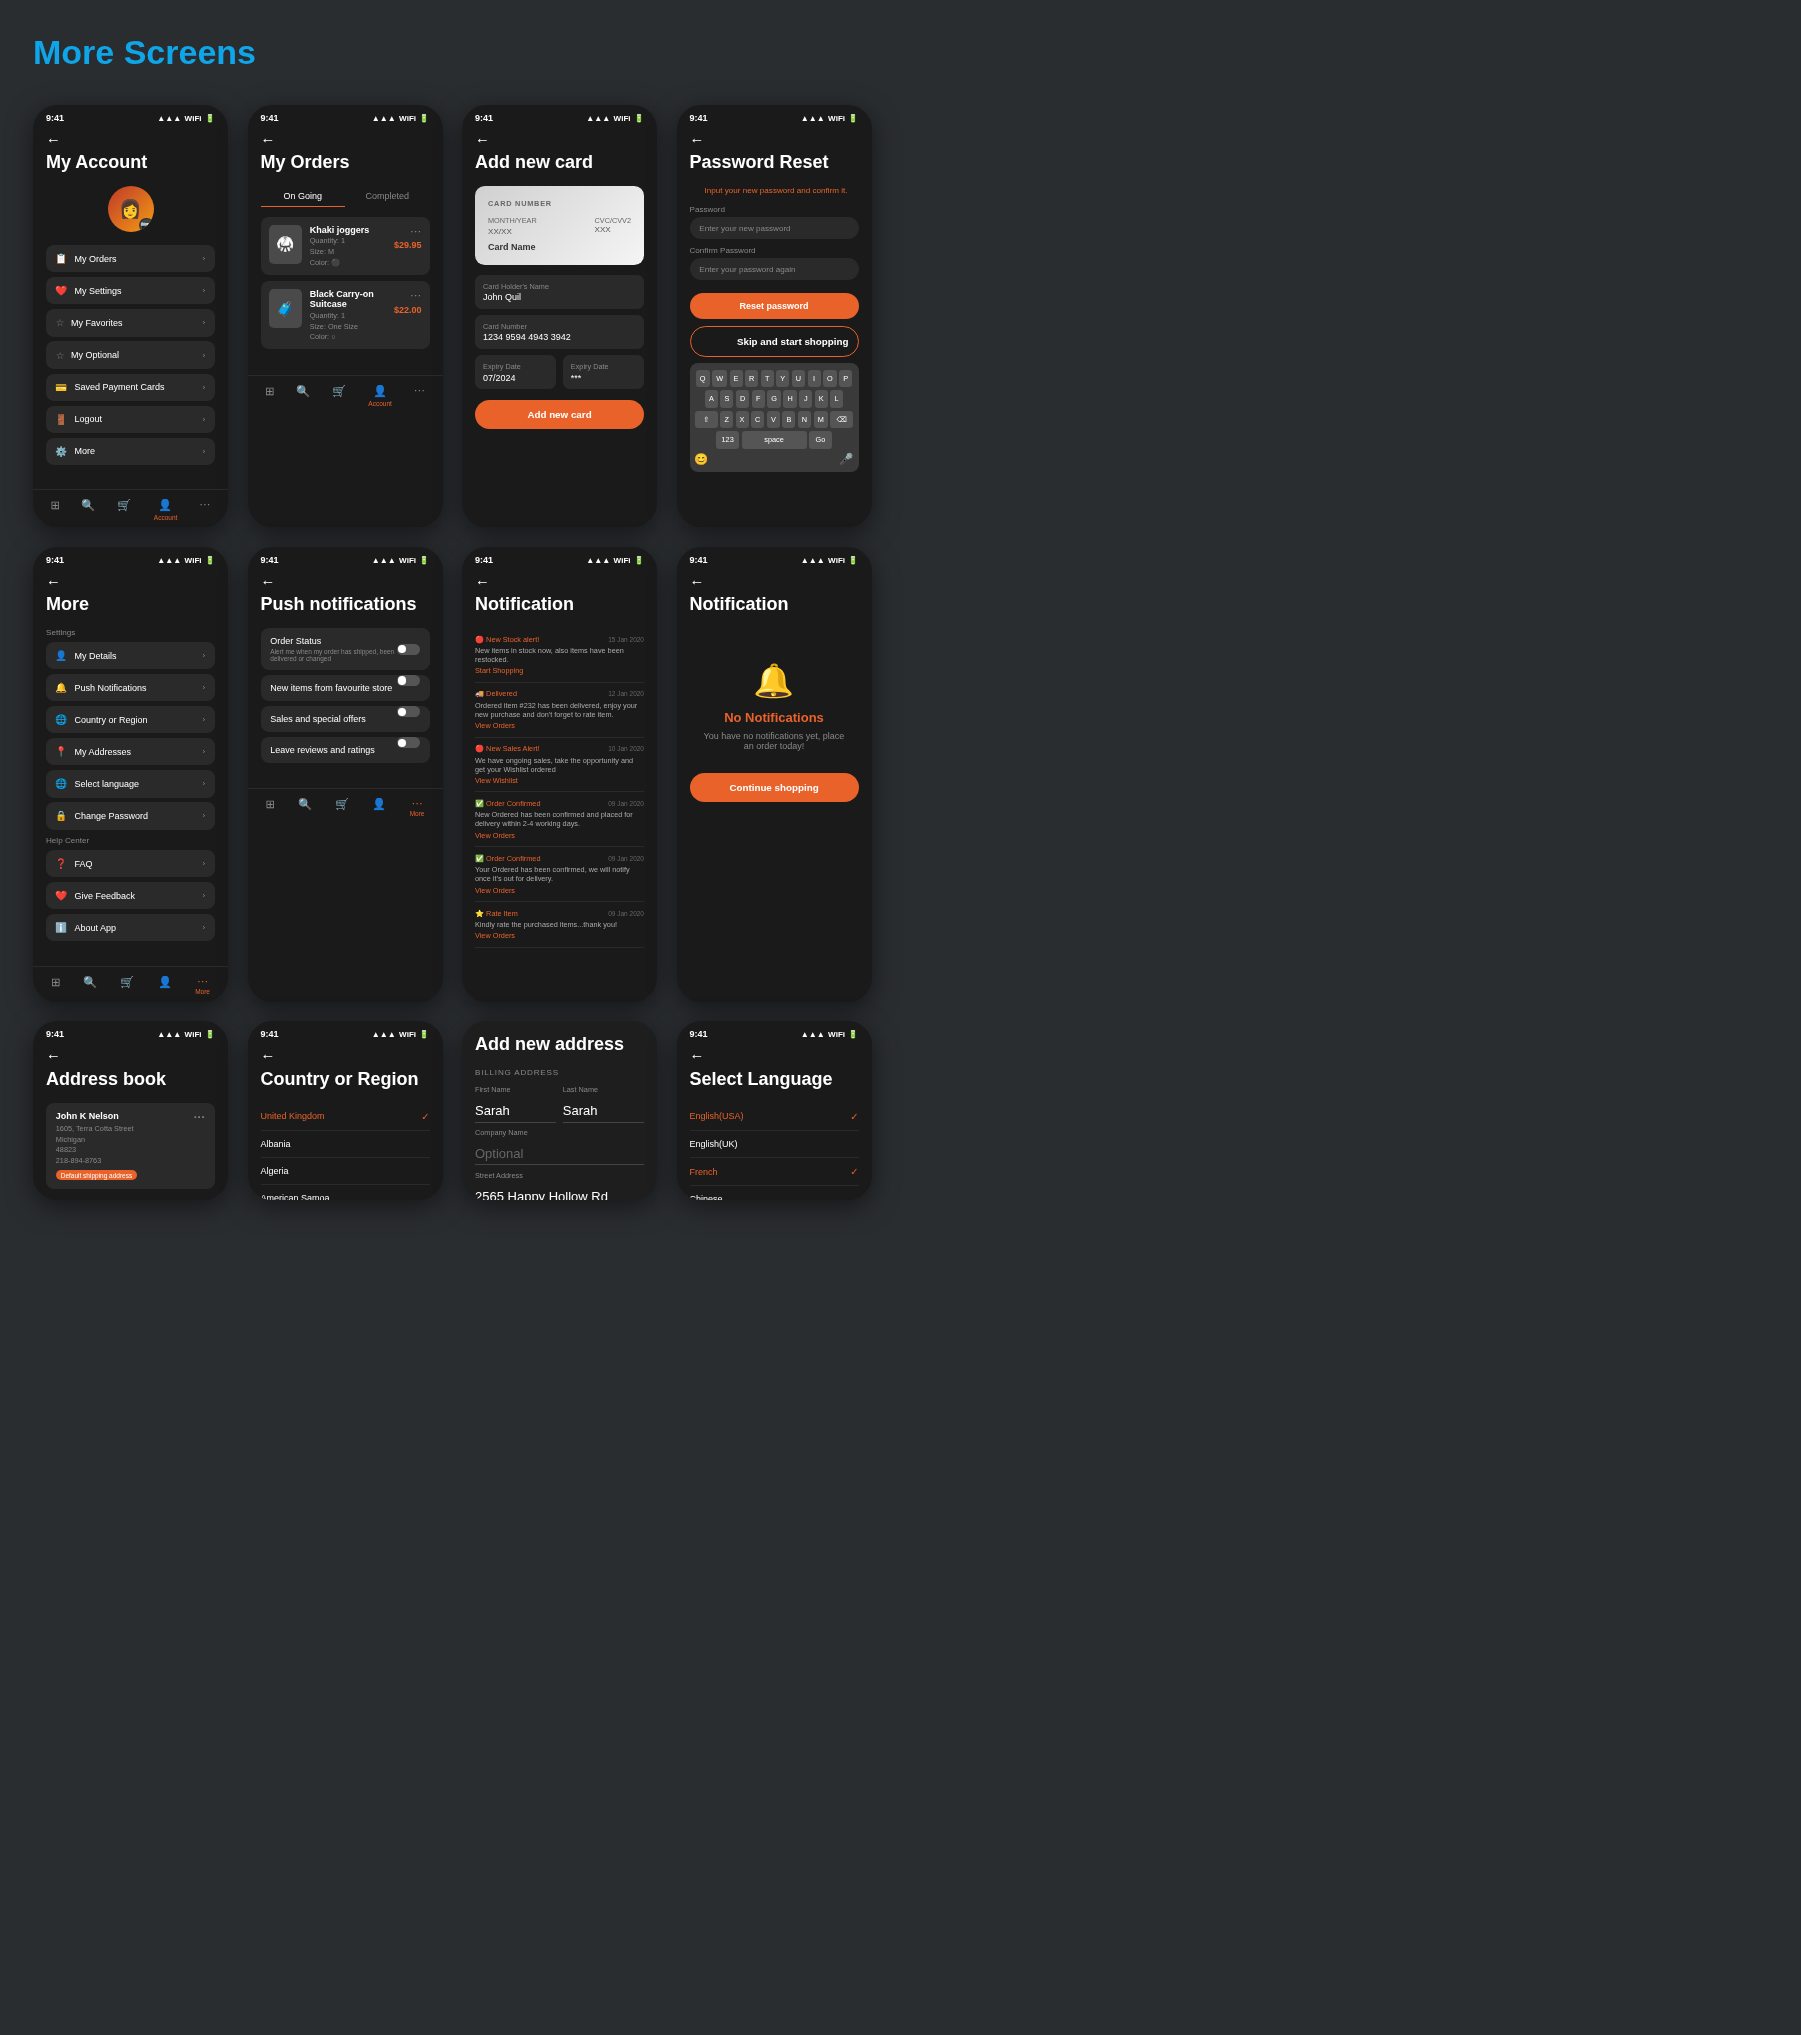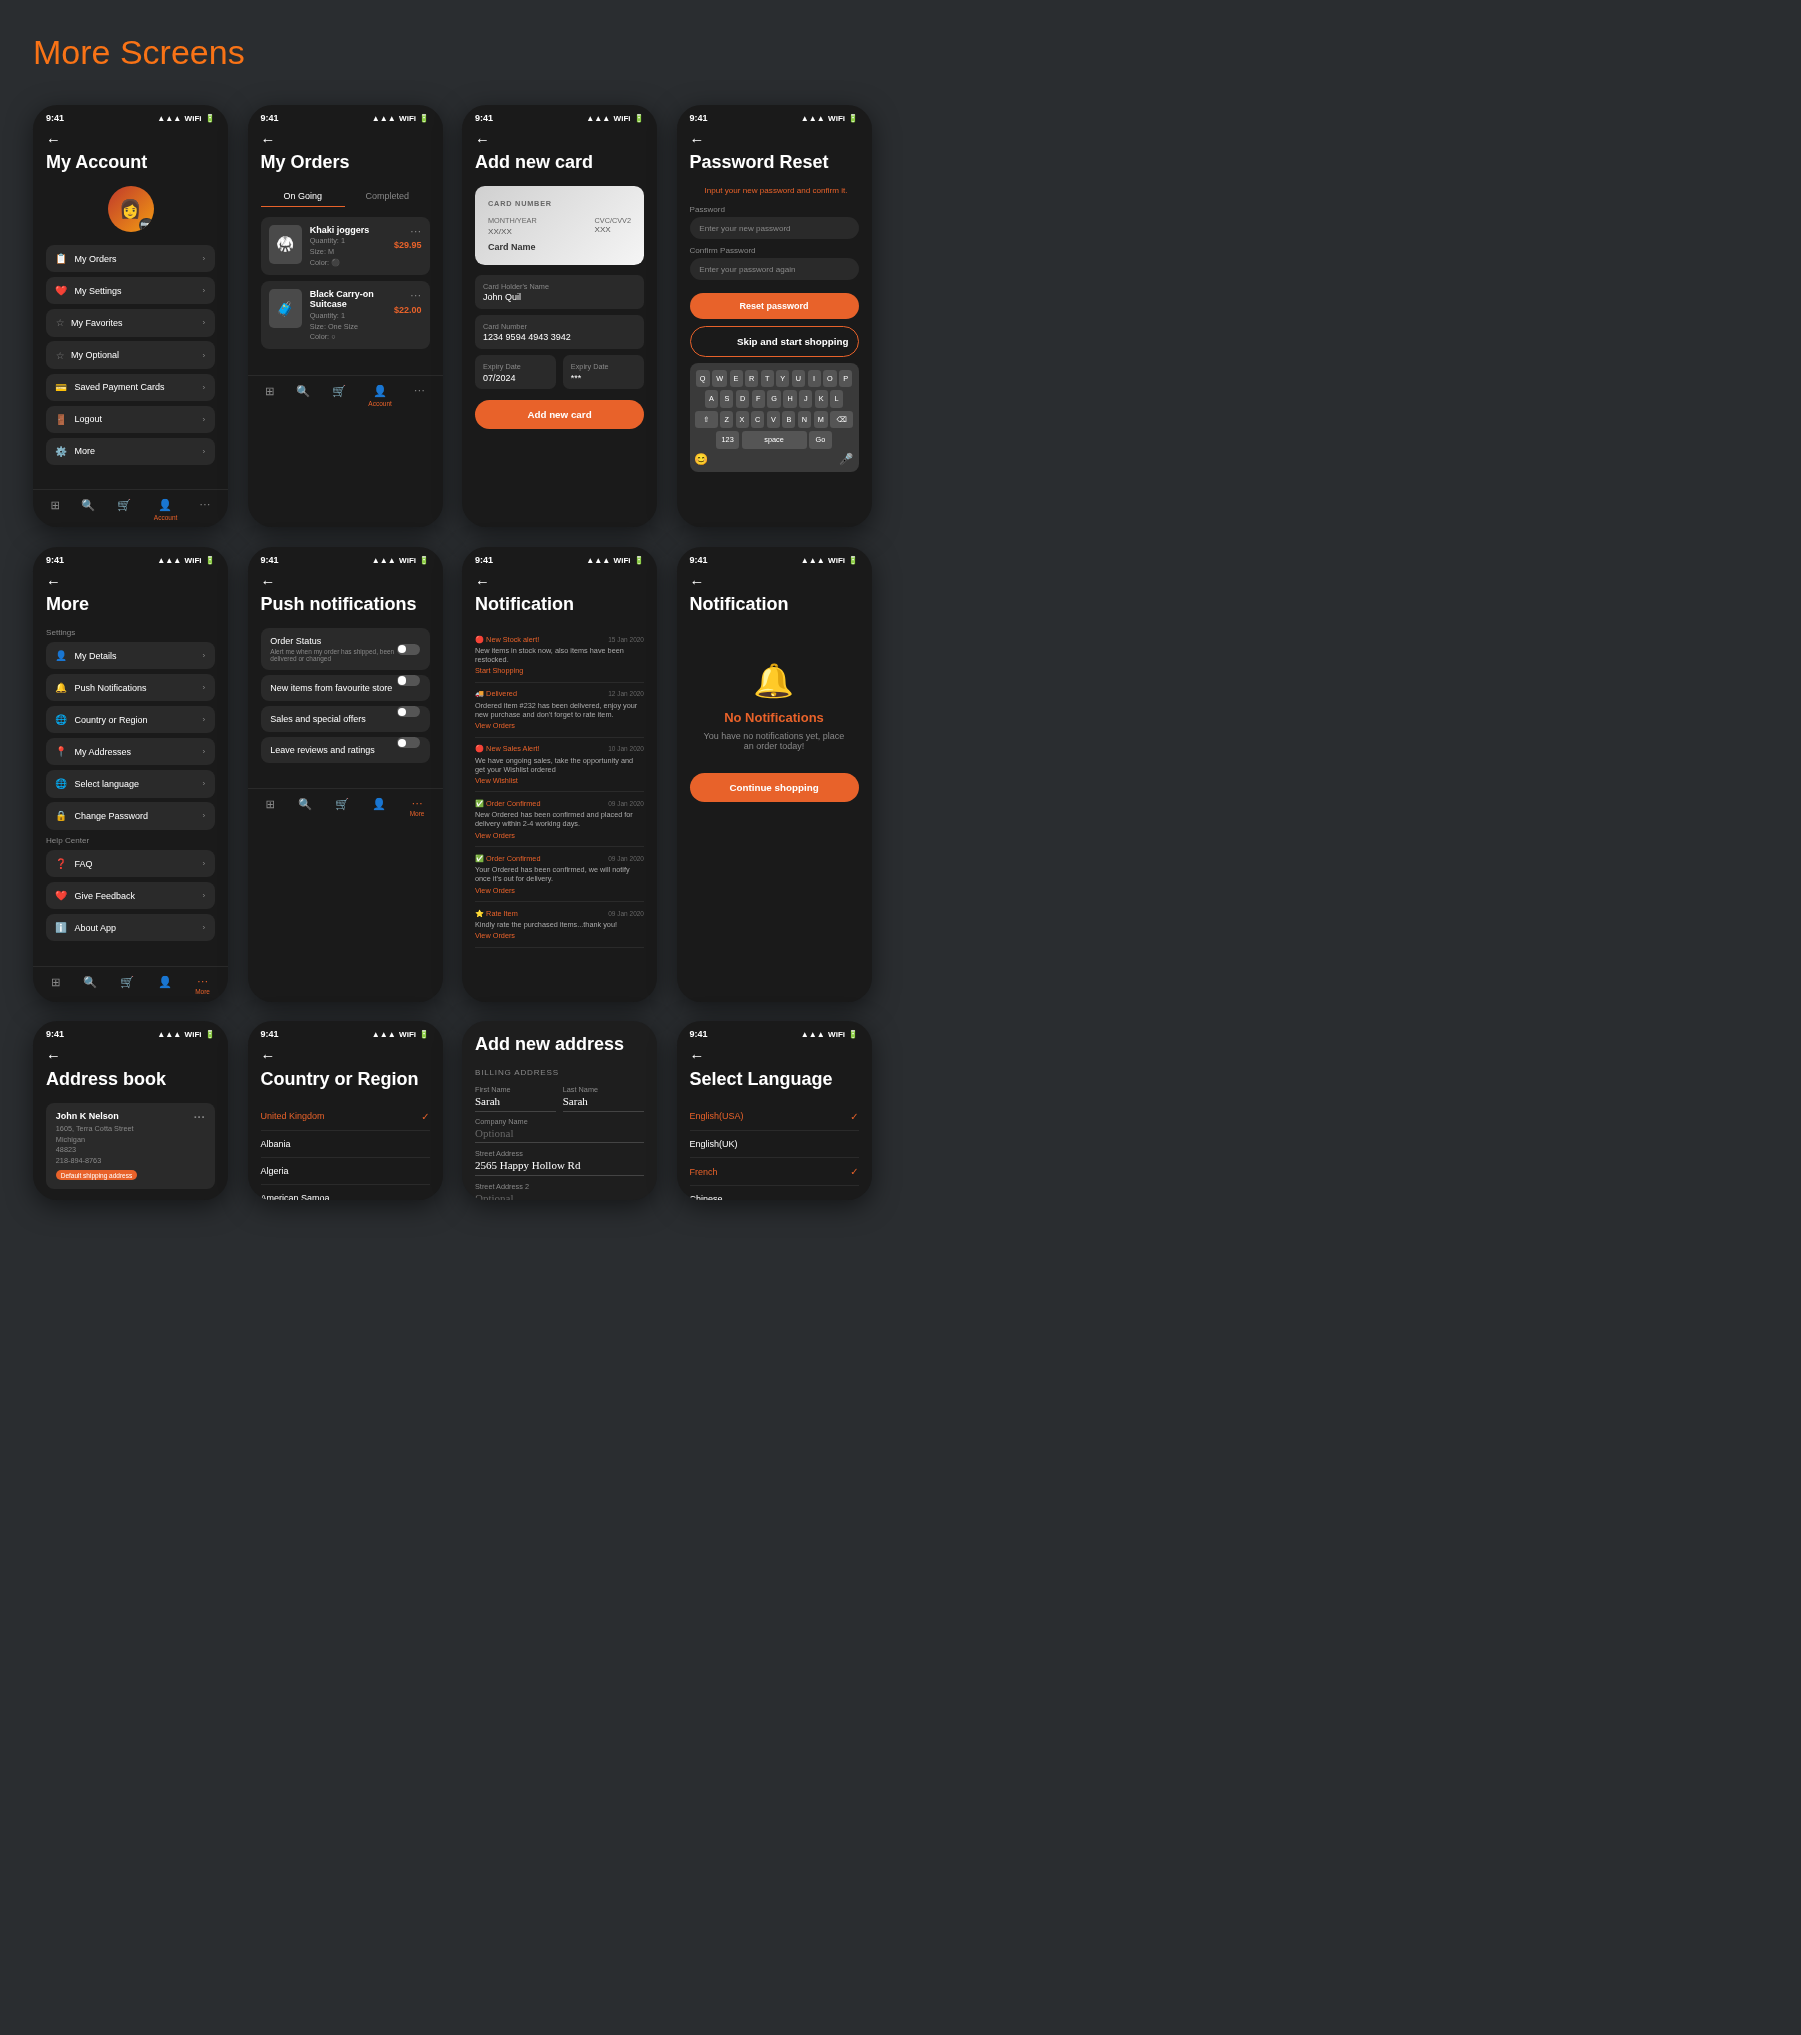--- a/index.html
+++ b/index.html
@@ -3,23 +3,23 @@
   <meta charset="utf-8">
   <style>
     * { box-sizing: border-box; margin: 0; padding: 0; }
     body {
       background: #2a2d30;
       font-family: -apple-system, BlinkMacSystemFont, 'Segoe UI', sans-serif;
       padding: 33px;
       min-width: 896px;
     }
     .page-title {
-      color: #f97316;
+      color: #0ea5e9;
       font-size: 34px;
-      font-weight: 400;
+      font-weight: 700;
       margin-bottom: 33px;
     }
     .screen {
       background: #1a1a1a;
       border-radius: 24.4px;
       overflow: hidden;
       width: 195px;
       position: relative;
       box-shadow: 0 6.5px 26px rgba(0,0,0,0.5);
     }
@@ -348,21 +348,21 @@
       display: flex;
       gap: 6.5px;
       margin-bottom: 4.9px;
     }
     .addr-field {
       flex: 1;
       border-bottom: 0.8px solid #444;
       padding-bottom: 3.3px;
     }
     .addr-label { font-size: 7.3px; color: #888; }
-    .addr-value { font-size: 11px; color: #fff; margin-top: 1px; font-family: Liberation Serif, serif; }
+    .addr-value { font-size: 13px; color: #fff; margin-top: 9px; }
     .addr-value.placeholder { color: #666; }
 
     
     .lang-item {
       display: flex;
       justify-content: space-between;
       align-items: center;
       padding: 8.1px 0;
       border-bottom: 0.8px solid #2a2a2a;
       color: #fff;

